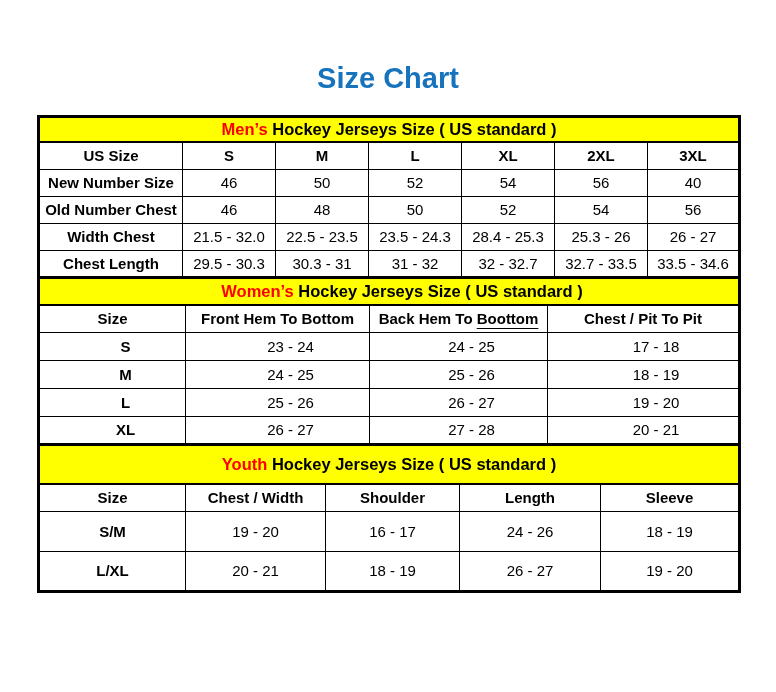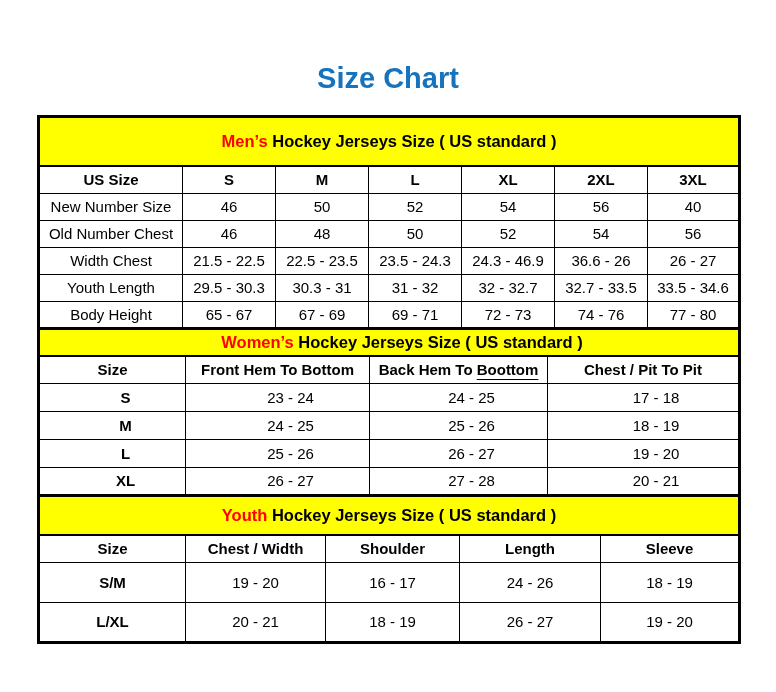--- a/index.html
+++ b/index.html
@@ -35,26 +35,26 @@
     height: 27px;
     padding: 0 2px;
     overflow: hidden;
     white-space: nowrap;
   }
   th { font-weight: 700; }
   td.band {
     background: #ffff00;
     border-top: 2.5px solid #000000;
     border-bottom: 2.5px solid #000000;
-    height: 50px;
+    height: 26px;
     font-size: 16.5px;
     font-weight: 700;
   }
   .band .red-word { color: #ff0000; }
-  .t1 td.lbl { font-weight: 400; }
+  .t1 td.lbl { font-weight: 700; }
   .t2 td.lbl, .t3 td.lbl { font-weight: 700; }
   .t2 td { height: 28px; padding-left: 28px; }
   .t3 td { height: 40px; }
   .squiggle {
     text-decoration-line: underline;
     text-decoration-style: wavy;
     text-decoration-color: #ff0000;
     text-decoration-thickness: 1px;
     text-underline-offset: 4px;
     text-decoration: underline;
@@ -105,44 +105,35 @@
         <td class="lbl">Old Number Chest</td>
         <td>46</td>
         <td>48</td>
         <td>50</td>
         <td>52</td>
         <td>54</td>
         <td>56</td>
       </tr>
       <tr>
         <td class="lbl">Width Chest</td>
-        <td>21.5 - 22.5</td>
+        <td>21.5 - 32.0</td>
         <td>22.5 - 23.5</td>
         <td>23.5 - 24.3</td>
-        <td>24.3 - 46.9</td>
-        <td>36.6 - 26</td>
-        <td>26 - 27</td>
-      </tr>
-      <tr>
-        <td class="lbl">Youth Length</td>
+        <td>28.4 - 25.3</td>
+        <td>25.3 - 26</td>
+        <td>26 - 27</td>
+      </tr>
+      <tr>
+        <td class="lbl">Chest Length</td>
         <td>29.5 - 30.3</td>
         <td>30.3 - 31</td>
         <td>31 - 32</td>
         <td>32 - 32.7</td>
         <td>32.7 - 33.5</td>
         <td>33.5 - 34.6</td>
-      </tr>
-      <tr>
-        <td class="lbl">Body Height</td>
-        <td>65 - 67</td>
-        <td>67 - 69</td>
-        <td>69 - 71</td>
-        <td>72 - 73</td>
-        <td>74 - 76</td>
-        <td>77 - 80</td>
       </tr>
     </tbody>
   </table>
 
   <table class="t2">
     <colgroup>
       <col style="width:147px">
         <col style="width:184px">
         <col style="width:178px">
         <col style="width:192px">

